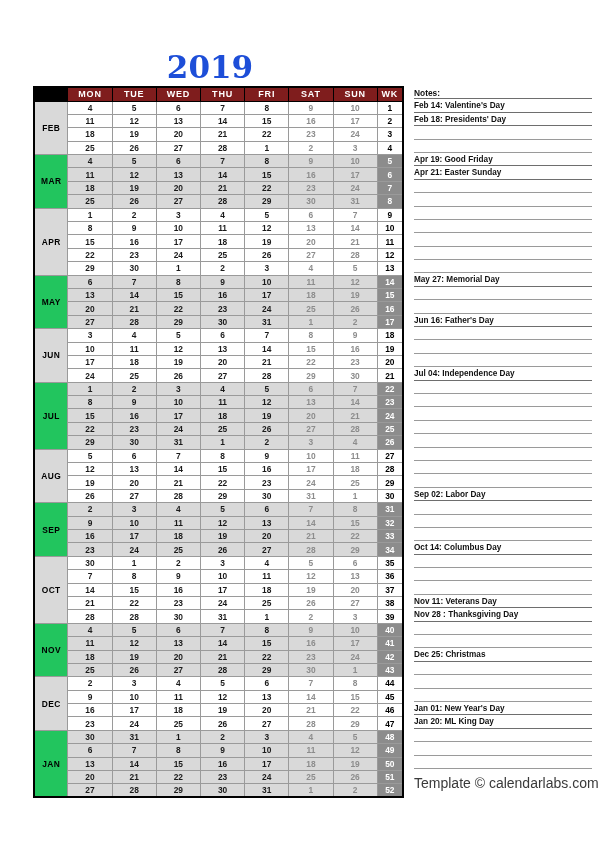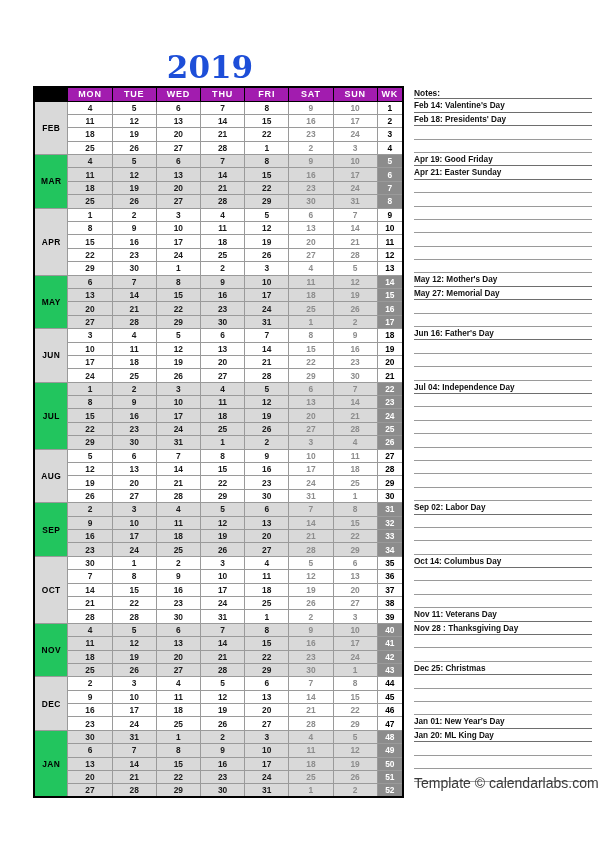--- a/index.html
+++ b/index.html
@@ -55,21 +55,21 @@
     font-weight: bold;
     text-align: center;
     vertical-align: middle;
     border: 1px solid #9a9a9a;
     box-sizing: border-box;
     font-family: "Liberation Sans", sans-serif;
   }
 
   
   #calendar thead th {
-    background: #a21caf;
+    background: #7f1d1d;
     color: #ffffff;
     height: 14px;
     font-size: 9px;
     letter-spacing: 0.8px;
     border: 1px solid #000000;
   }
   #calendar thead th.mcorner {
     background: #000000;
     border: 1px solid #000000;
   }
@@ -727,21 +727,20 @@
         <div class="note-row"></div>
         <div class="note-row filled">Apr 19: Good Friday</div>
         <div class="note-row filled">Apr 21: Easter Sunday</div>
         <div class="note-row"></div>
         <div class="note-row"></div>
         <div class="note-row"></div>
         <div class="note-row"></div>
         <div class="note-row"></div>
         <div class="note-row"></div>
         <div class="note-row"></div>
-        <div class="note-row filled">May 12: Mother's Day</div>
         <div class="note-row filled">May 27: Memorial Day</div>
         <div class="note-row"></div>
         <div class="note-row"></div>
         <div class="note-row filled">Jun 16: Father's Day</div>
         <div class="note-row"></div>
         <div class="note-row"></div>
         <div class="note-row"></div>
         <div class="note-row filled">Jul 04: Independence Day</div>
         <div class="note-row"></div>
         <div class="note-row"></div>

